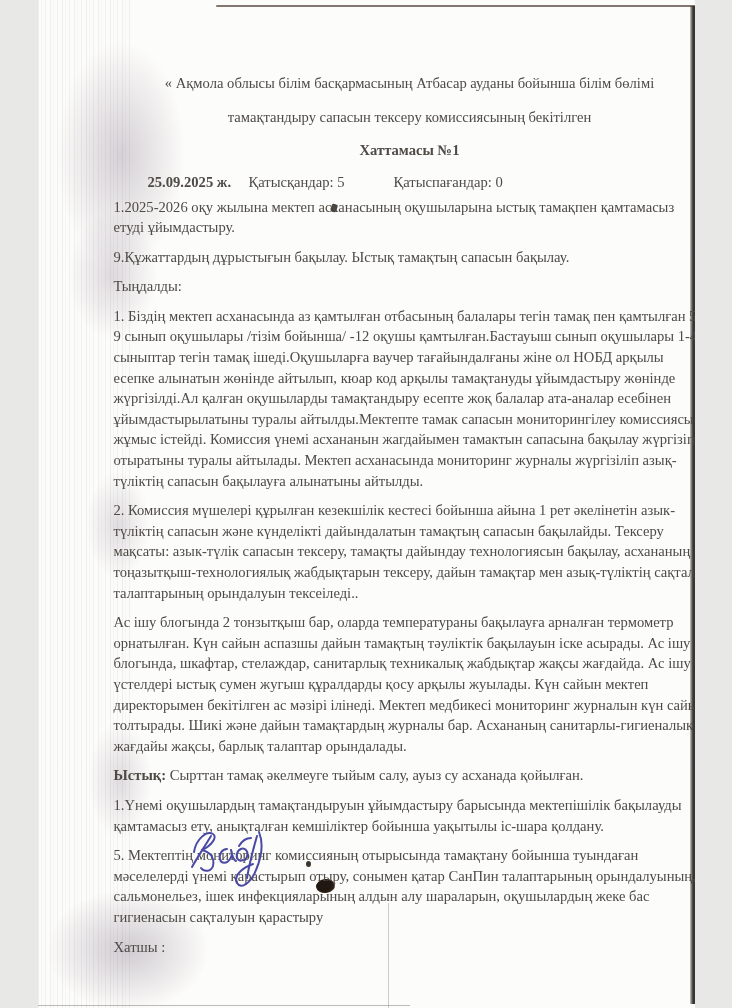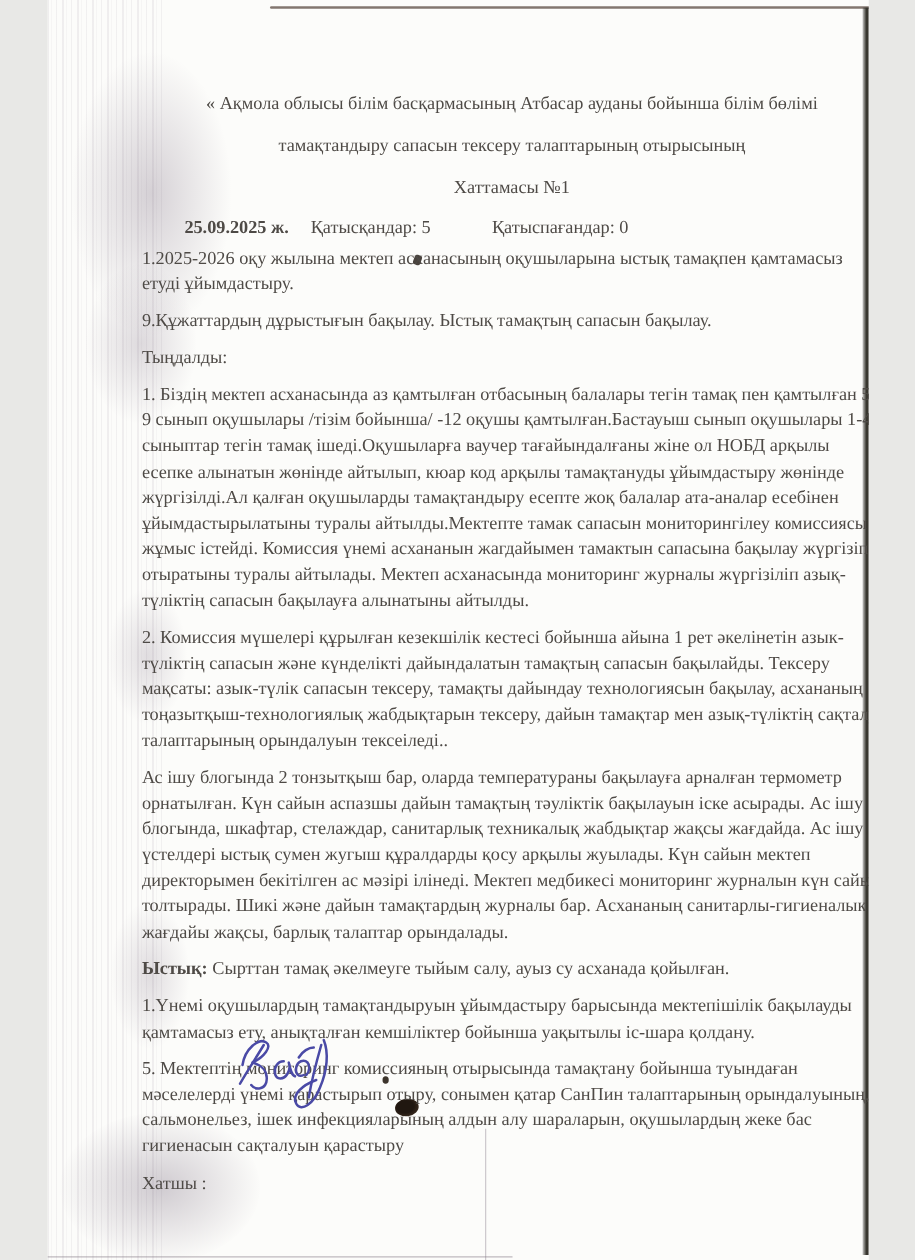--- a/index.html
+++ b/index.html
@@ -36,21 +36,21 @@
   .speck{position:absolute;left:268px;top:861px;width:5px;height:6px;background:#3d352c;border-radius:50%;}
   .ink-blot{position:absolute;left:278px;top:879px;width:19px;height:14px;border-radius:50%;
     background:radial-gradient(ellipse at 45% 45%, #201710 0 45%, #3d2d1f 80%, rgba(61,45,31,0.5));
     transform:rotate(-8deg);}
   
   .content{
     position:absolute;left:76px;top:70px;width:592px;
     font-size:14.6px;line-height:20.6px;text-align:left;
   }
   .hline{margin:0 0 6.5px;text-align:center;line-height:27px;}
-  .title{font-weight:normal;}
+  .title{font-weight:bold;}
   .meta-row{display:flex;margin:2px 0 4px;line-height:22px;font-family:Liberation Serif, serif;}
   .meta-date{font-weight:bold;width:135px;padding-left:34px;box-sizing:border-box;}
   .meta-attended{width:145px;}
   .bold{font-weight:bold;}
   .para{margin:0 0 9px;}
   .h-bold{margin:6px 0 8px;font-weight:bold;}
   .h-plain{margin:4px 0 9px;}
   .secretary-row{margin-top:8px;}
   .signature{position:absolute;left:149px;top:822px;width:88px;height:74px;}
   .signature svg{width:100%;height:100%;}
@@ -69,21 +69,21 @@
   <div class="edge-top"></div>
   <div class="edge-right"></div>
   <div class="edge-bottom"></div>
   <div class="vline-bl"></div>
   <div class="dot-diamond"></div>
   <div class="speck"></div>
   <div class="ink-blot"></div>
 
   <div class="content">
     <p class="hline">«  Ақмола облысы білім басқармасының  Атбасар ауданы бойынша білім  бөлімі</p>
-    <p class="hline">тамақтандыру сапасын тексеру талаптарының отырысының</p>
+    <p class="hline">тамақтандыру сапасын тексеру комиссиясының бекітілген</p>
     <p class="hline title">Хаттамасы №1</p>
 
     <div class="meta-row">
       <span class="meta-date">25.09.2025 ж.</span>
       <span class="meta-attended">Қатысқандар: 5</span>
       <span class="meta-absent">Қатыспағандар: 0</span>
     </div>
 
     <p class="para">1.2025-2026 оқу жылына мектеп асханасының оқушыларына ыстық тамақпен қамтамасыз етуді ұйымдастыру.</p>
     <p class="para">9.Құжаттардың дұрыстығын бақылау. Ыстық тамақтың сапасын бақылау.</p>

